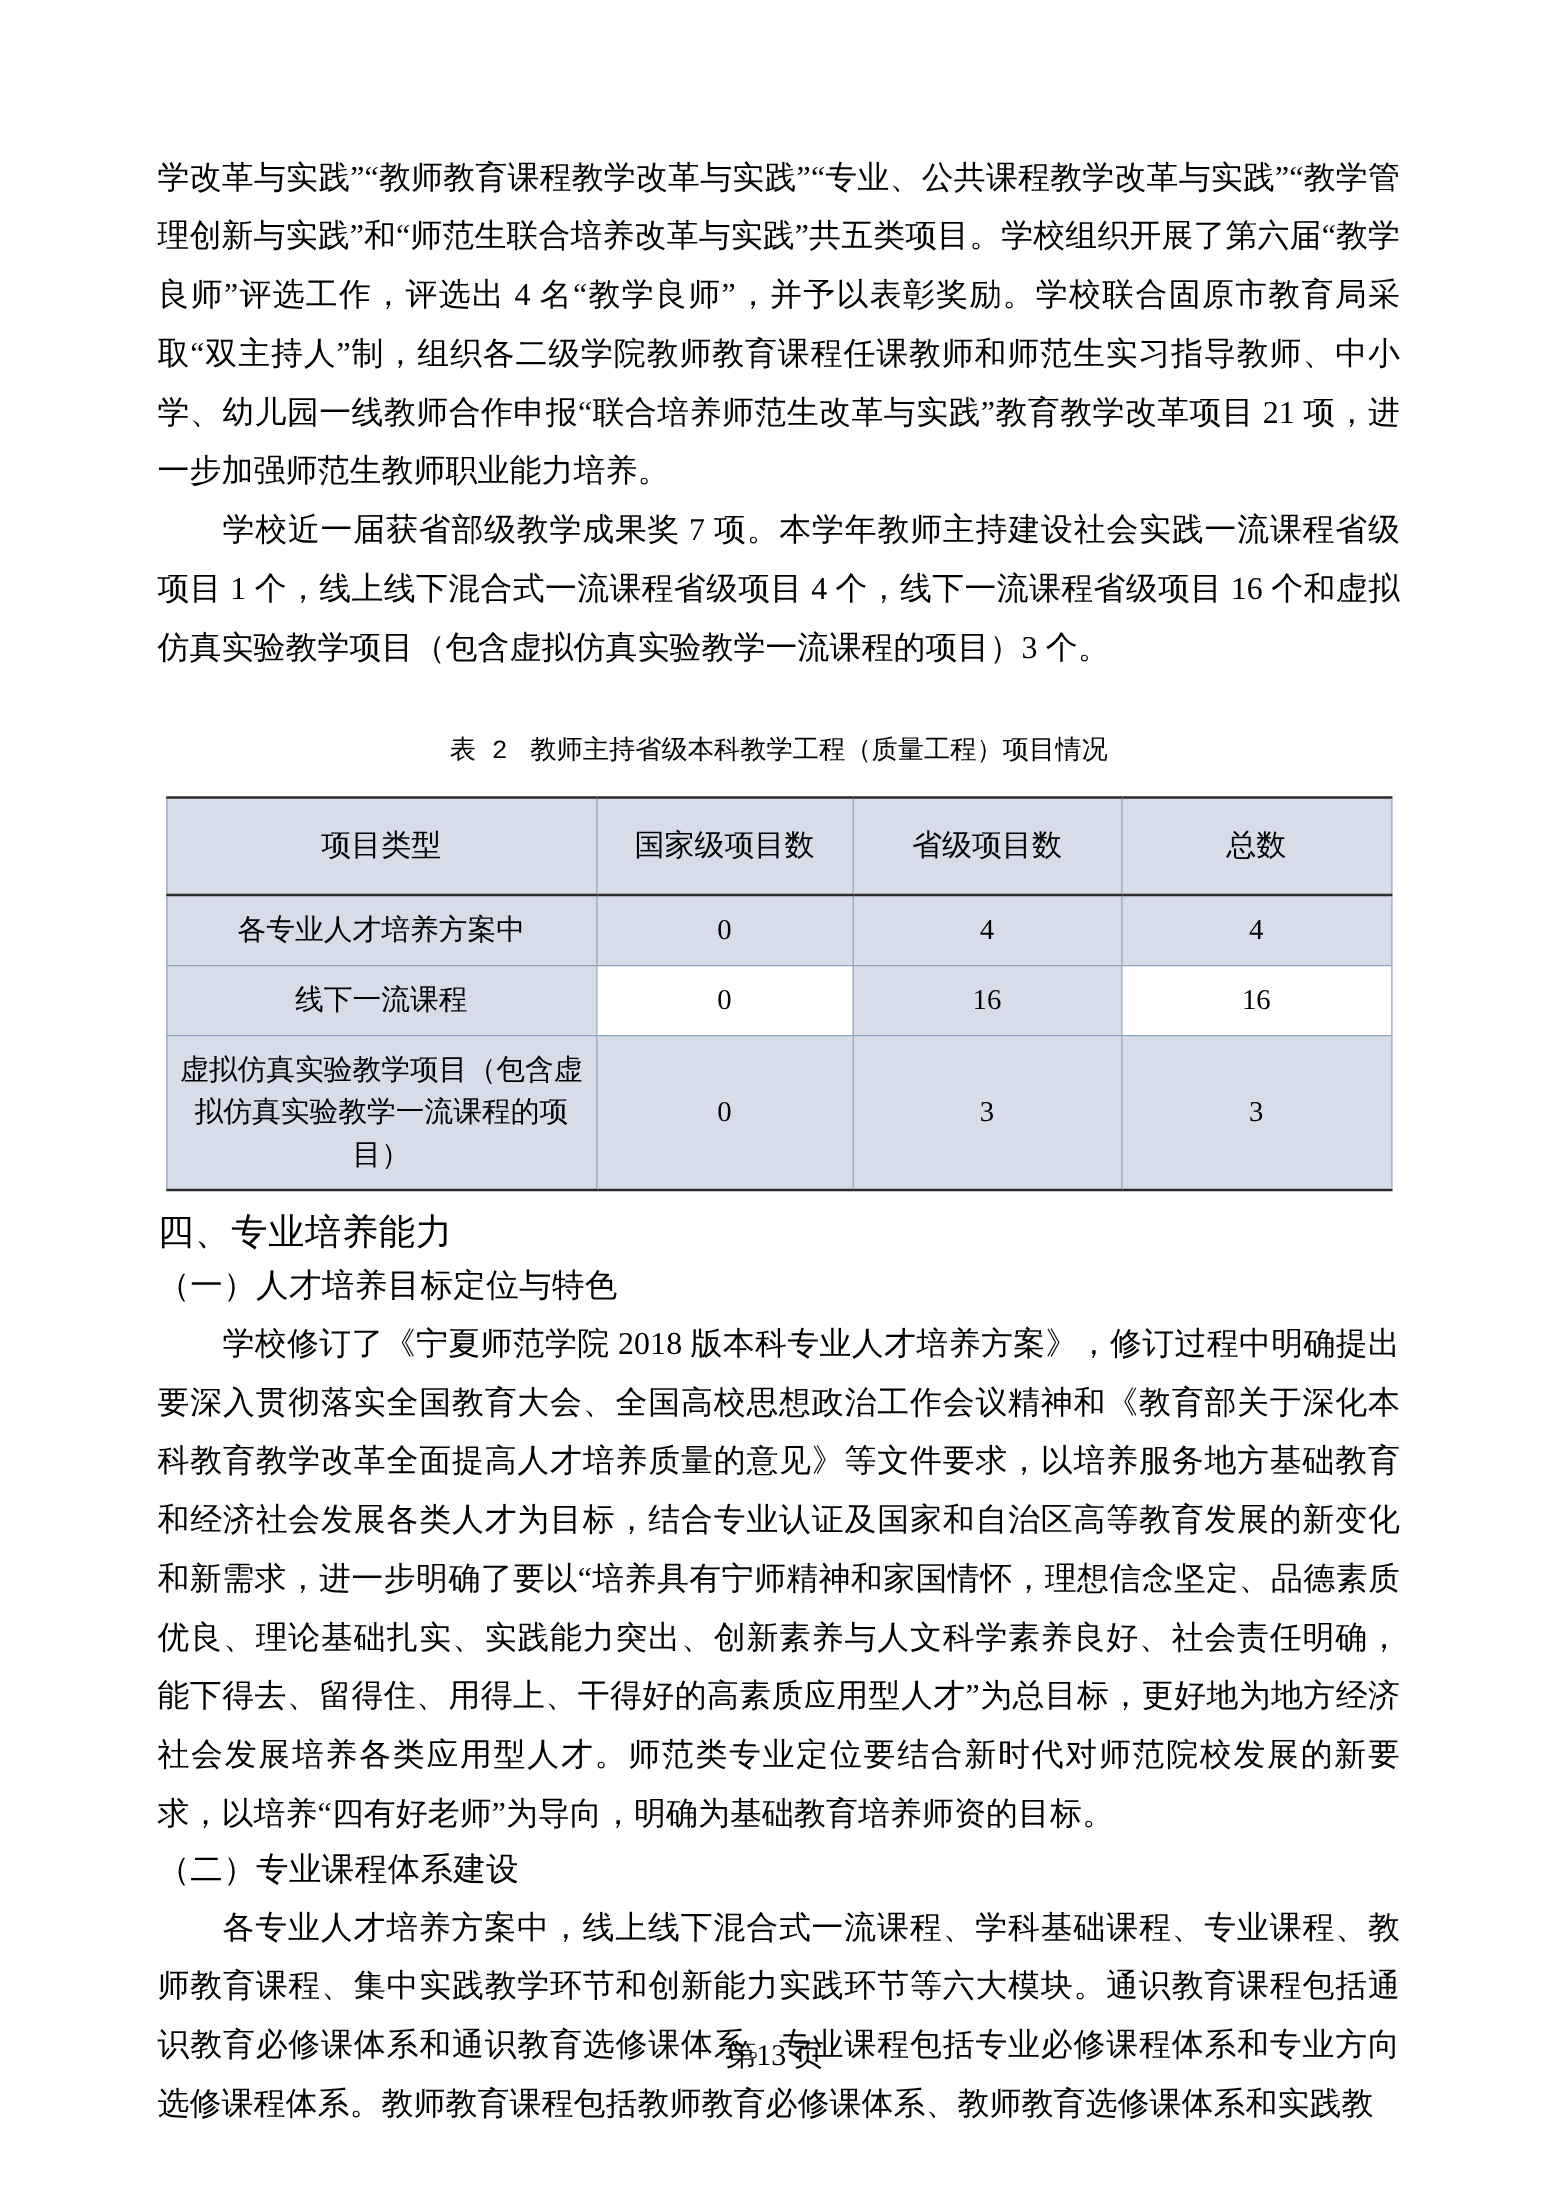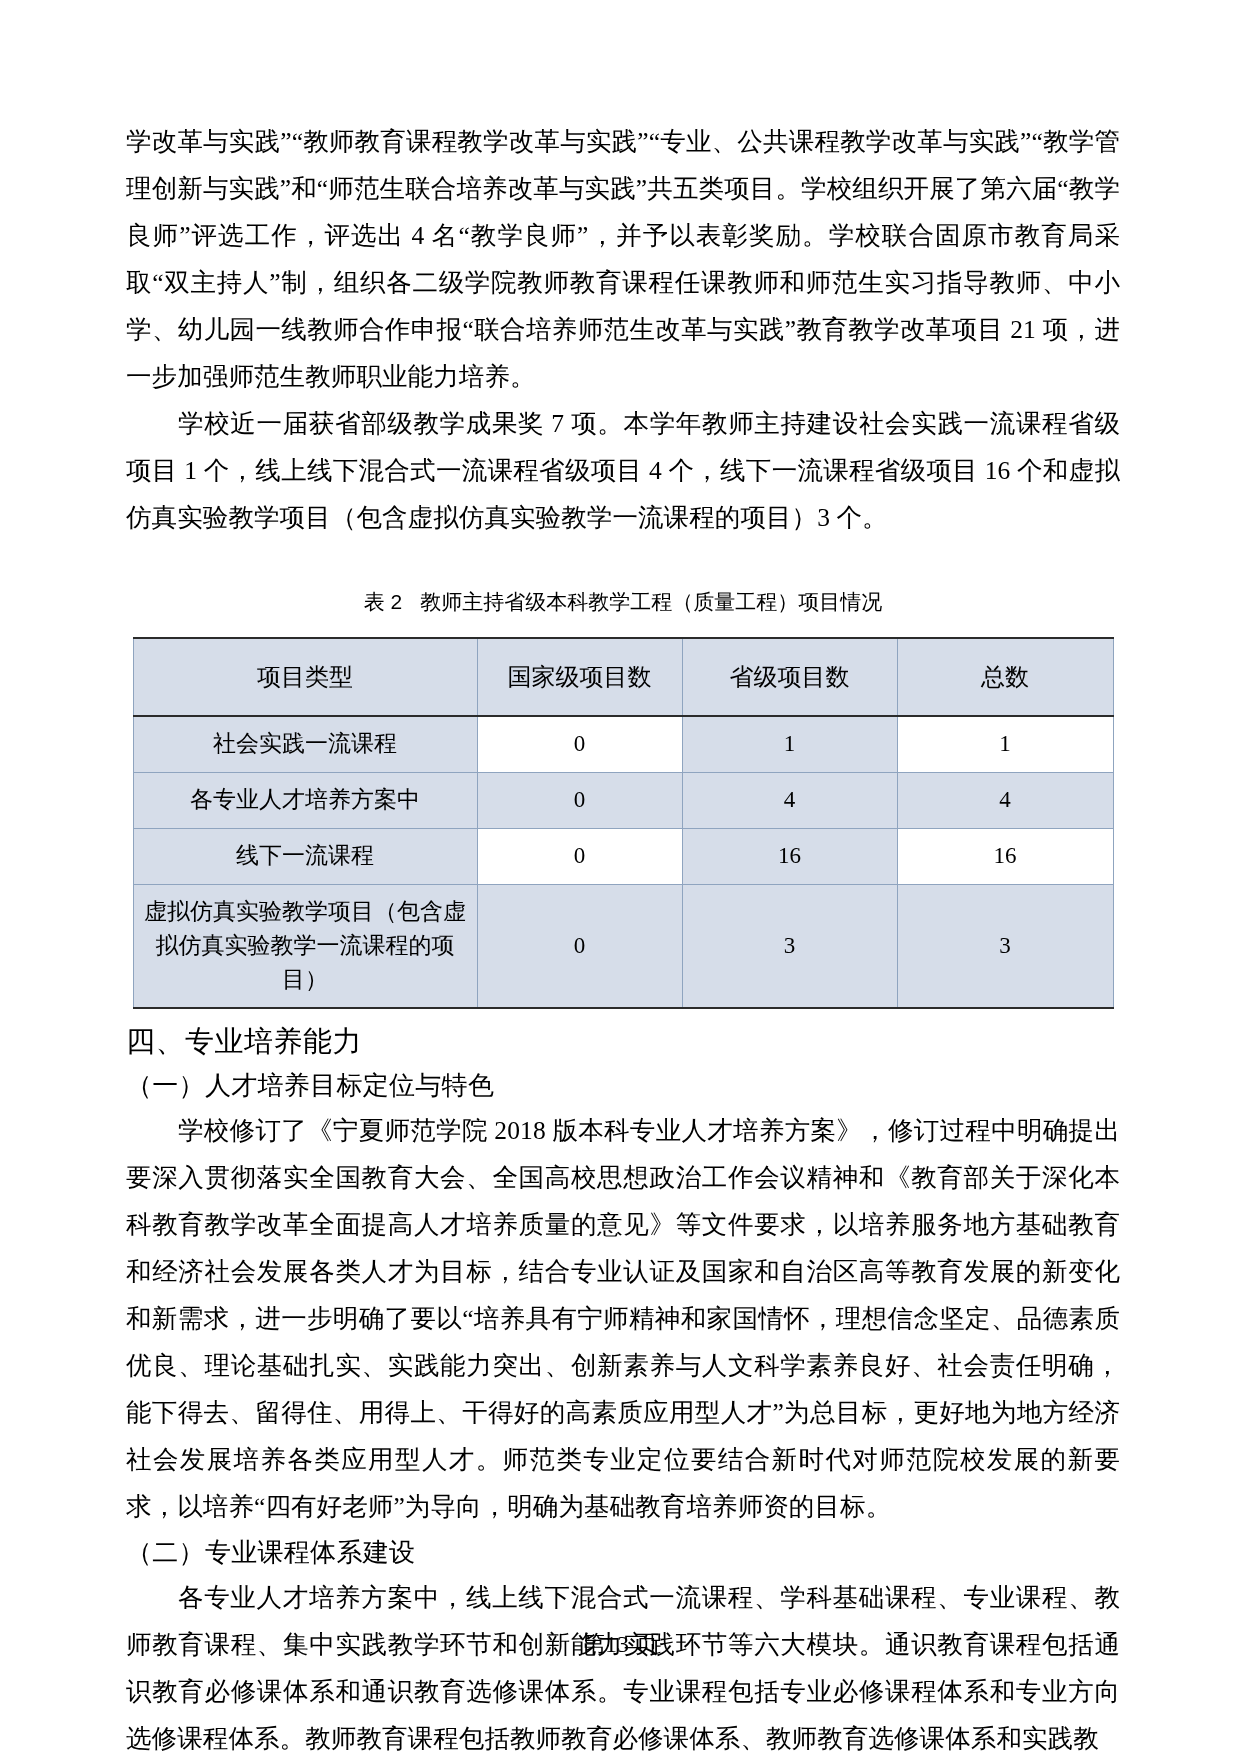--- a/index.html
+++ b/index.html
@@ -31,21 +31,21 @@
     letter-spacing: 0.1px;
     margin: 0;
   }
   .indent2 { text-indent: 52px; }
 
   .table-caption {
     text-align: center;
     font-size: 21px;
     line-height: 30px;
     margin: 46px 0 20px 0;
-    font-family: Liberation Sans, sans-serif;
+    font-family: Liberation Mono, monospace;
   }
   .caption-gap { display: inline-block; width: 18px; }
 
   table.proj-table {
     border-collapse: collapse;
     width: 980px;
     margin: 0 auto;
     table-layout: fixed;
   }
   table.proj-table td, table.proj-table th {
@@ -123,26 +123,20 @@
         <col class="col-tot">
     </colgroup>
     <tbody>
       <tr class="hdr hd-row outer-top">
         <td class="cell-blue">项目类型</td>
         <td class="cell-blue">国家级项目数</td>
         <td class="cell-blue">省级项目数</td>
         <td class="cell-blue">总数</td>
       </tr>
       <tr class="row-h">
-        <td class="cell-blue">社会实践一流课程</td>
-        <td class="cell-white">0</td>
-        <td class="cell-blue">1</td>
-        <td class="cell-white">1</td>
-      </tr>
-      <tr class="row-h">
         <td class="cell-blue">各专业人才培养方案中</td>
         <td class="cell-blue">0</td>
         <td class="cell-blue">4</td>
         <td class="cell-blue">4</td>
       </tr>
       <tr class="row-h">
         <td class="cell-blue">线下一流课程</td>
         <td class="cell-white">0</td>
         <td class="cell-blue">16</td>
         <td class="cell-white">16</td>

